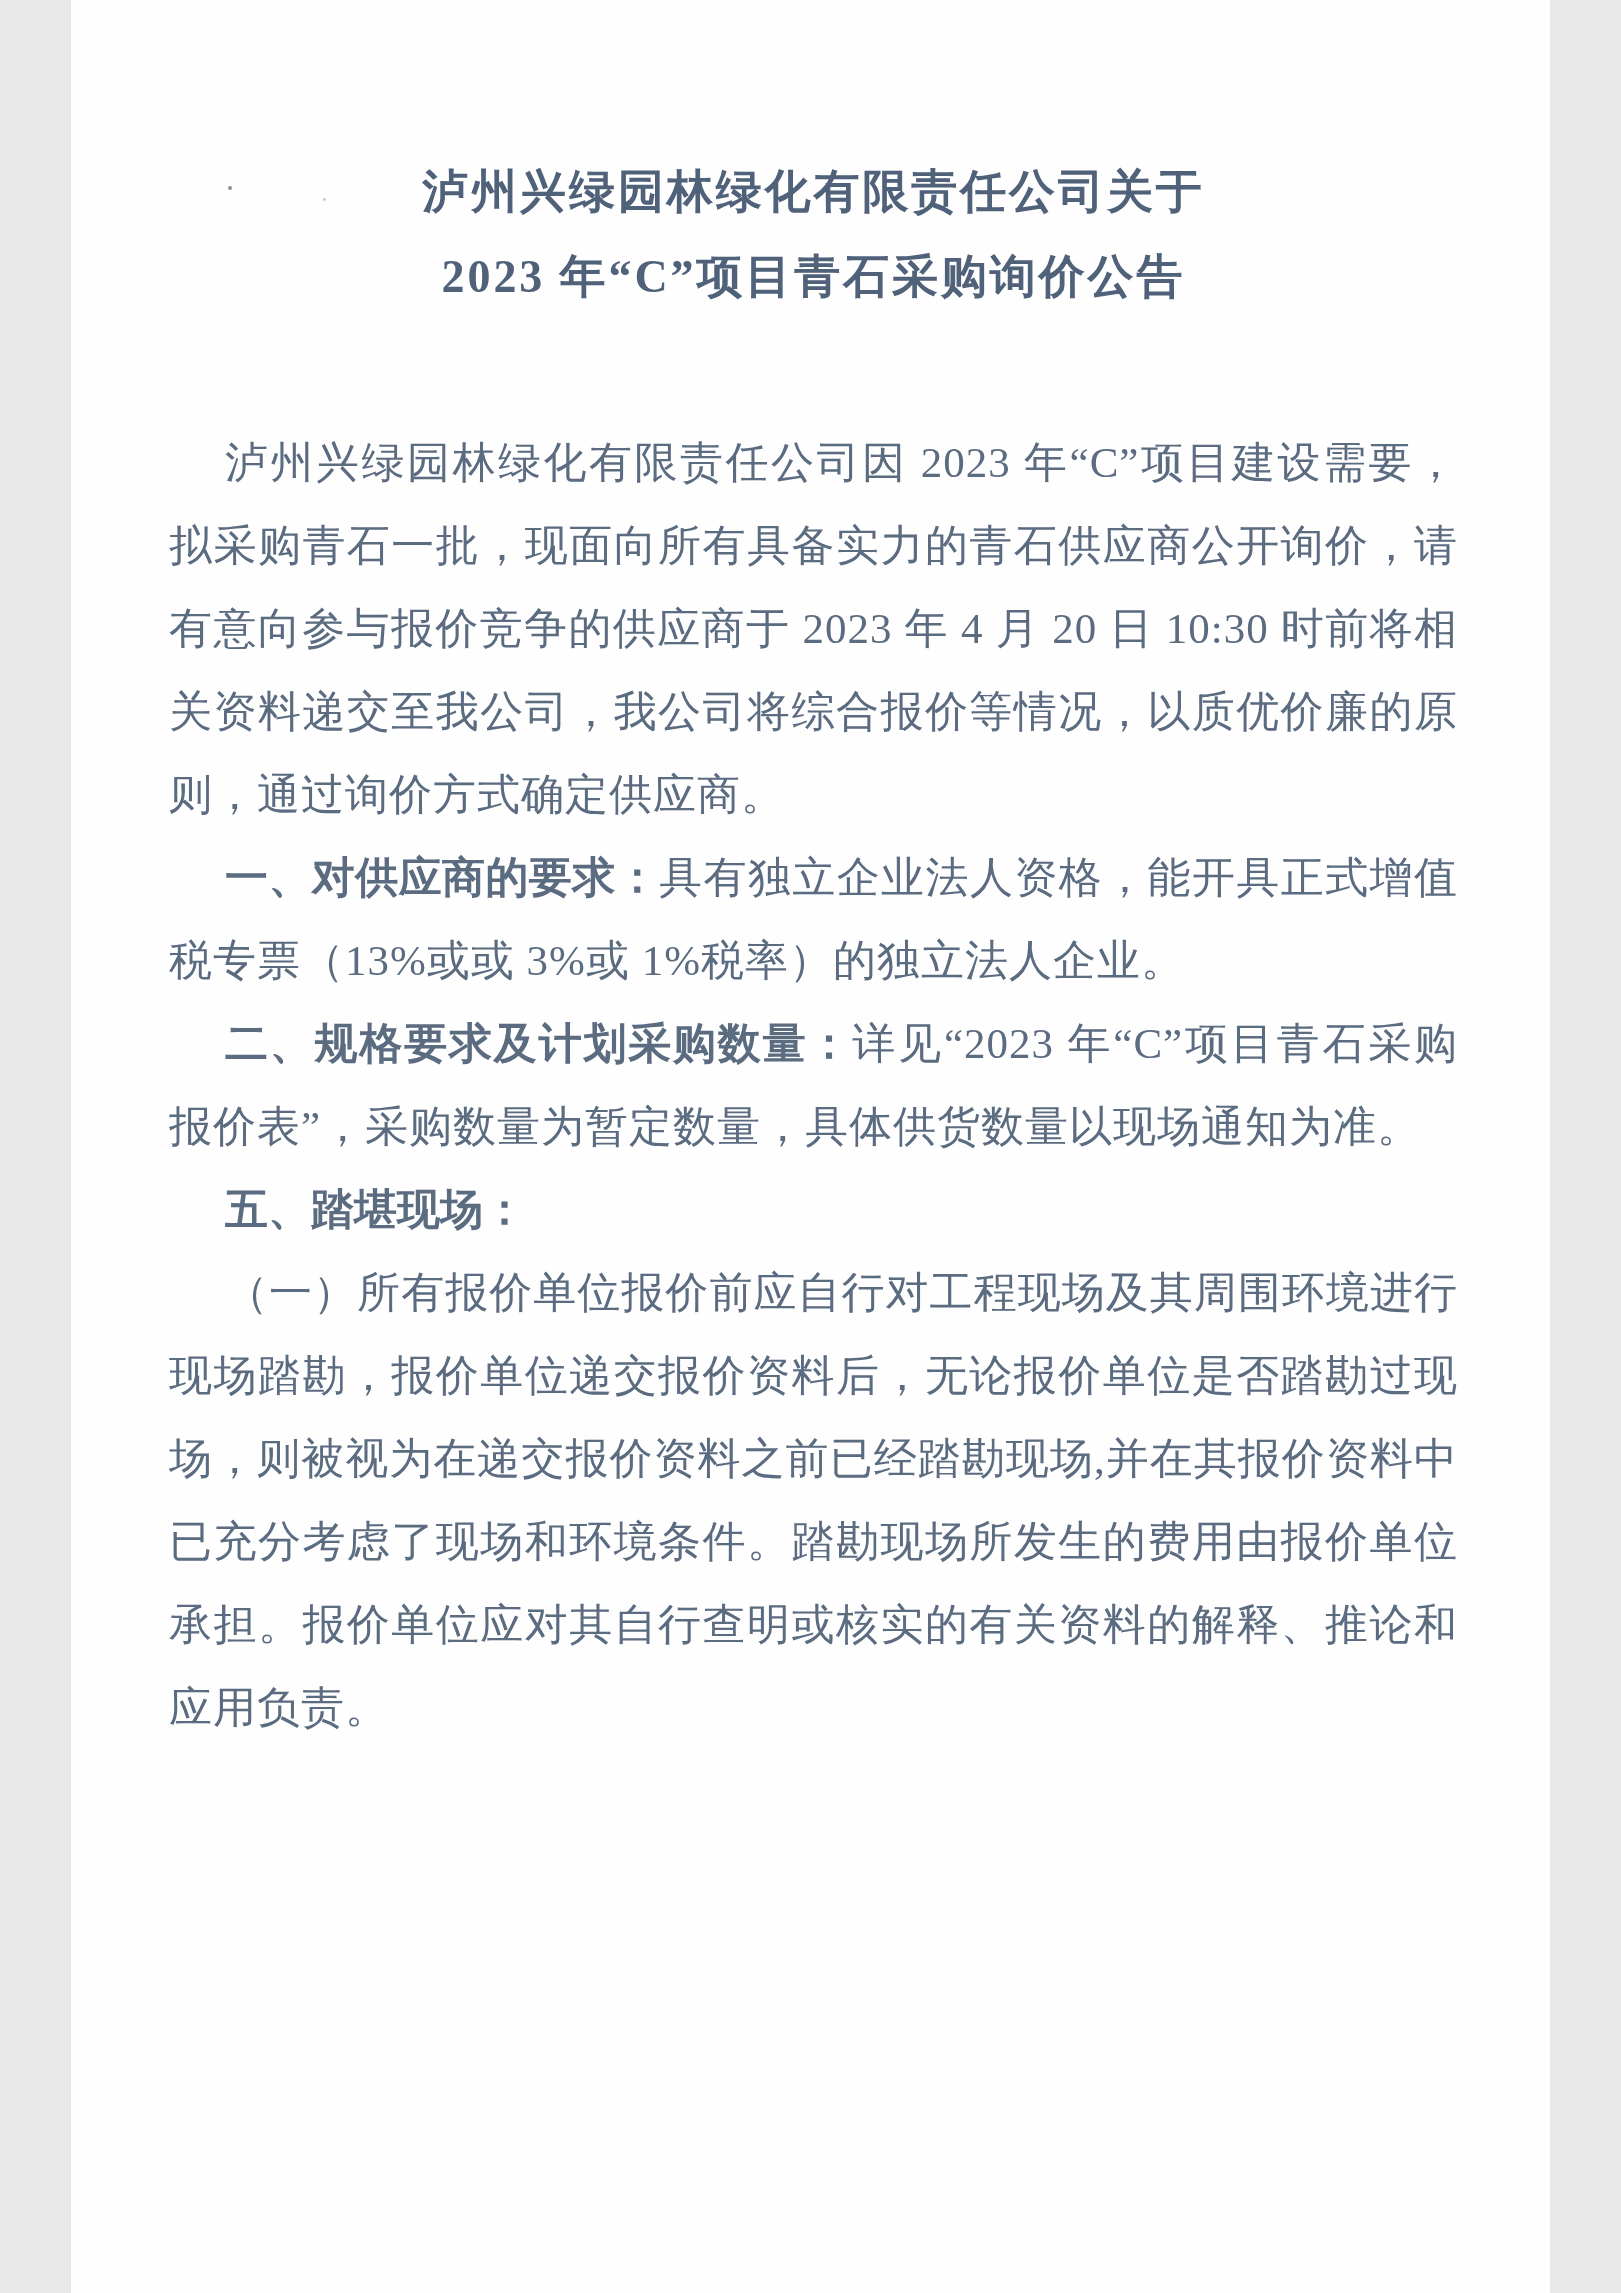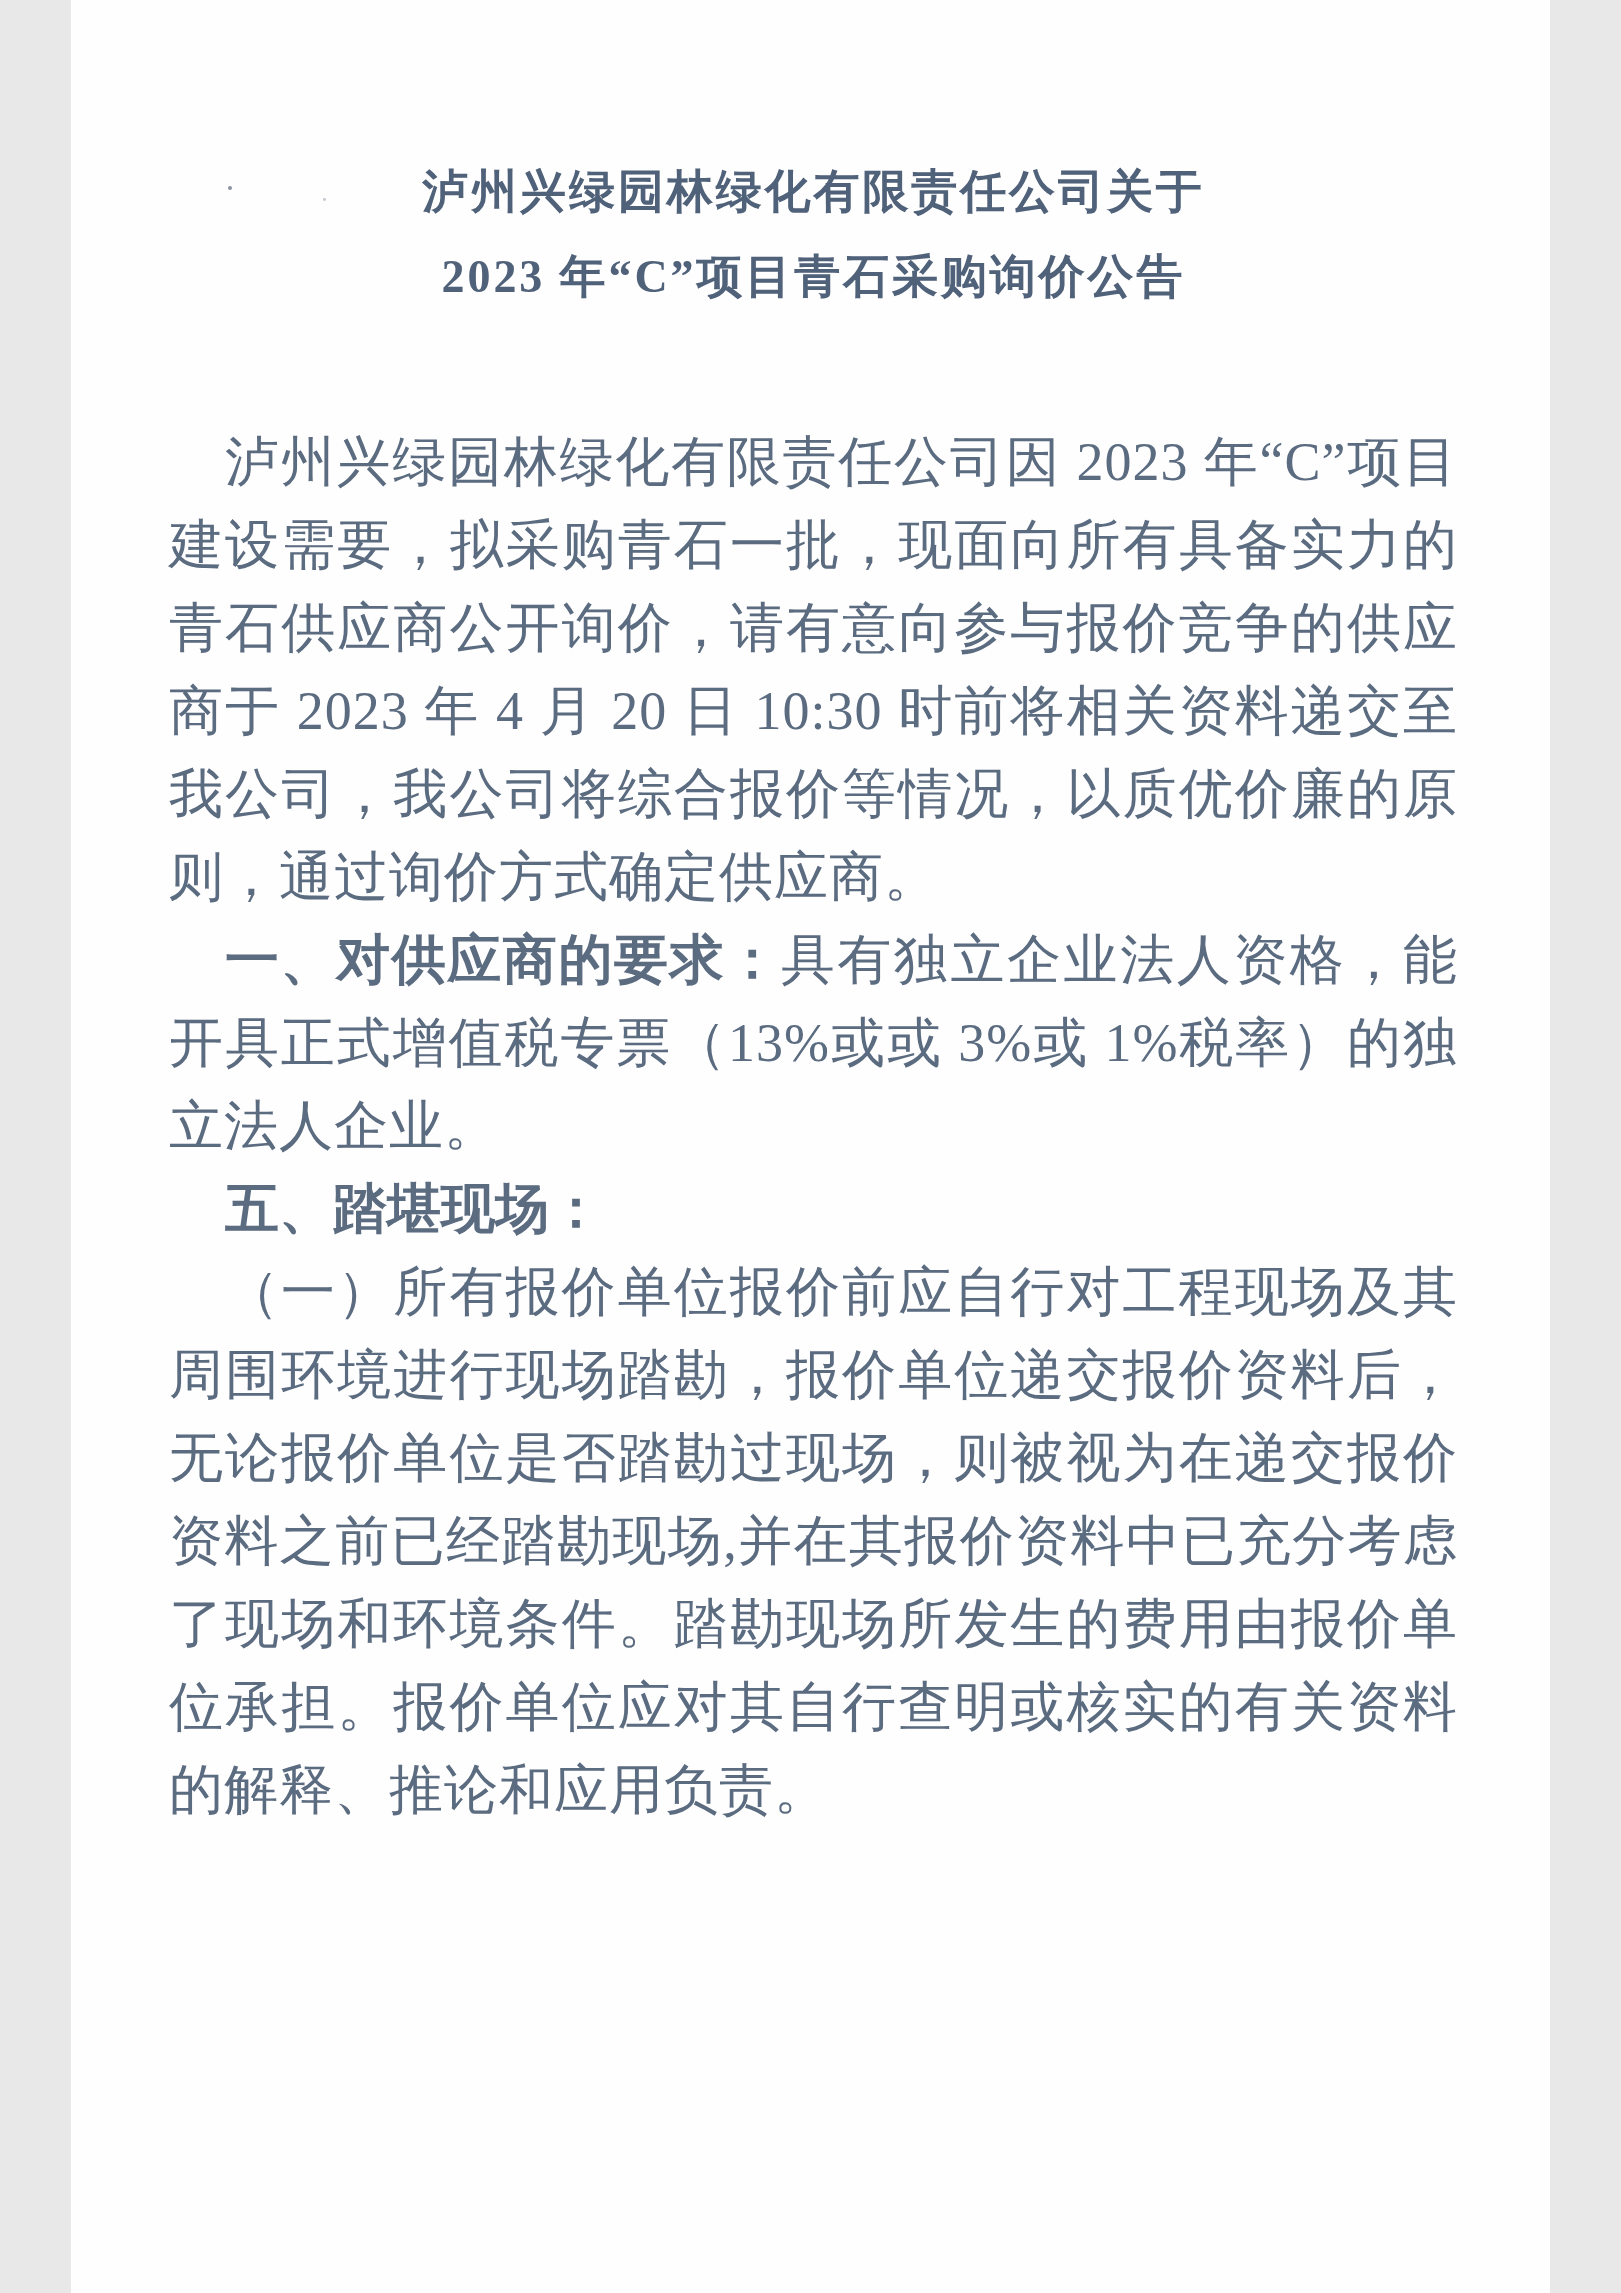--- a/index.html
+++ b/index.html
@@ -25,21 +25,21 @@
   .title {
     text-align: center;
     font-size: 46px;
     font-weight: 700;
     line-height: 85px;
     color: #50617a;
     letter-spacing: 2.9px;
   }
   .body-text {
     margin-top: 102px;
-    font-size: 54px;
+    font-size: 43px;
     line-height: 83px;
     color: #5b6b80;
     text-align: justify;
     letter-spacing: 1px;
   }
   .body-text p {
     margin: 0;
     text-indent: 56px;
   }
   .lead {
@@ -68,20 +68,21 @@
       <div>泸州兴绿园林绿化有限责任公司关于</div>
       <div>2023 年“C”项目青石采购询价公告</div>
     </div>
 
     <div class="body-text">
 
       <p><span>泸州兴绿园林绿化有限责任公司因 2023 年“C”项目建设需要，拟采购青石一批，现面向所有具备实力的青石供应商公开询价，请有意向参与报价竞争的供应商于 2023 年 4 月 20 日 10:30 时前将相关资料递交至我公司，我公司将综合报价等情况，以质优价廉的原则，通过询价方式确定供应商。</span></p>
 
       <p><span class="lead">一、对供应商的要求：</span><span>具有独立企业法人资格，能开具正式增值税专票（13%或或 3%或 1%税率）的独立法人企业。</span></p>
 
+      <p><span class="lead">二、规格要求及计划采购数量：</span><span>详见“2023 年“C”项目青石采购报价表”，采购数量为暂定数量，具体供货数量以现场通知为准。</span></p>
 
 
 
       <p><span class="lead">五、踏堪现场：</span><span></span></p>
 
       <p><span>（一）所有报价单位报价前应自行对工程现场及其周围环境进行现场踏勘，报价单位递交报价资料后，无论报价单位是否踏勘过现场，则被视为在递交报价资料之前已经踏勘现场,并在其报价资料中已充分考虑了现场和环境条件。踏勘现场所发生的费用由报价单位承担。报价单位应对其自行查明或核实的有关资料的解释、推论和应用负责。</span></p>
 
     </div>
   </div>
 </div>

